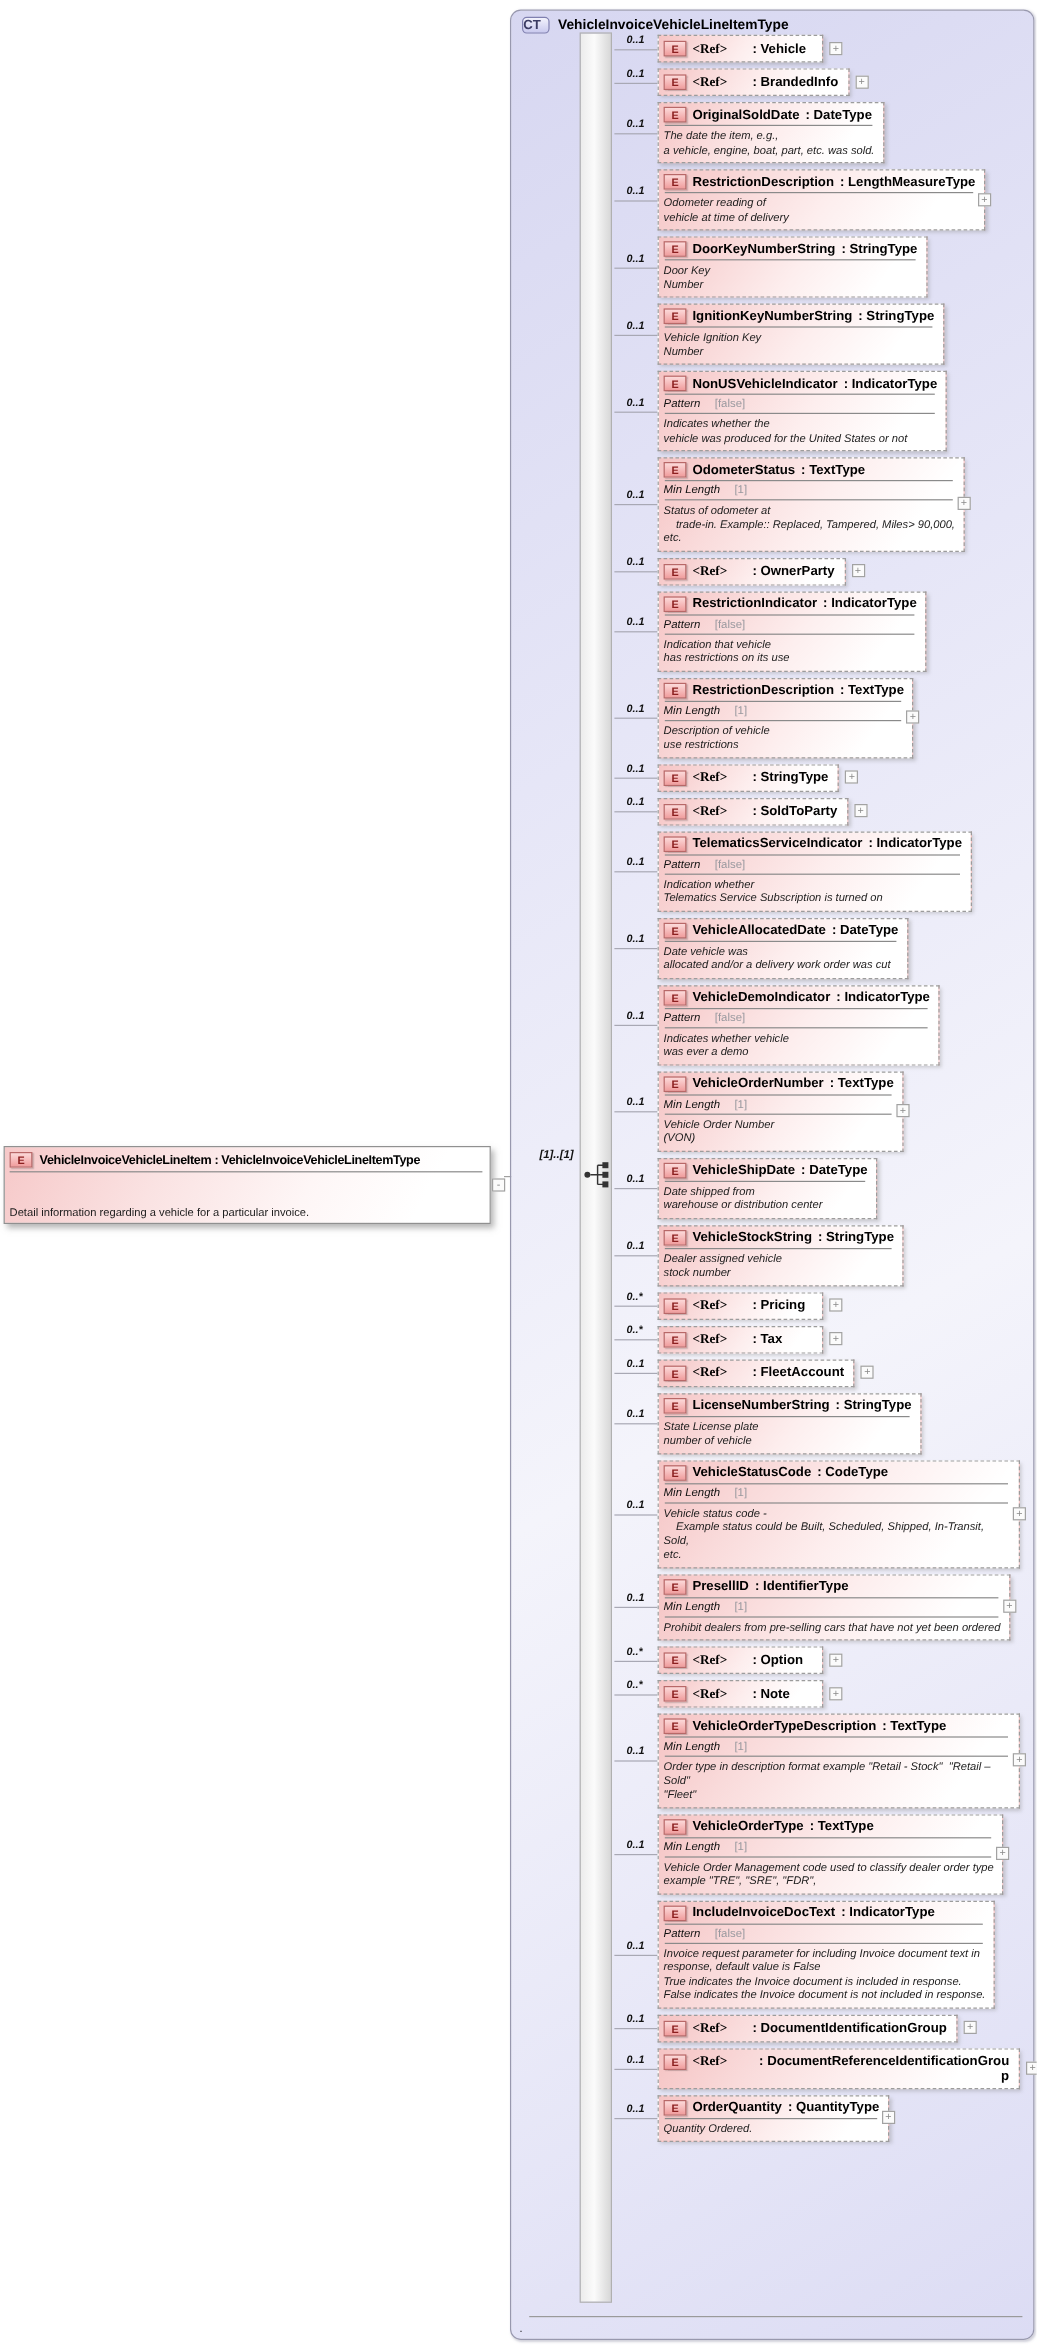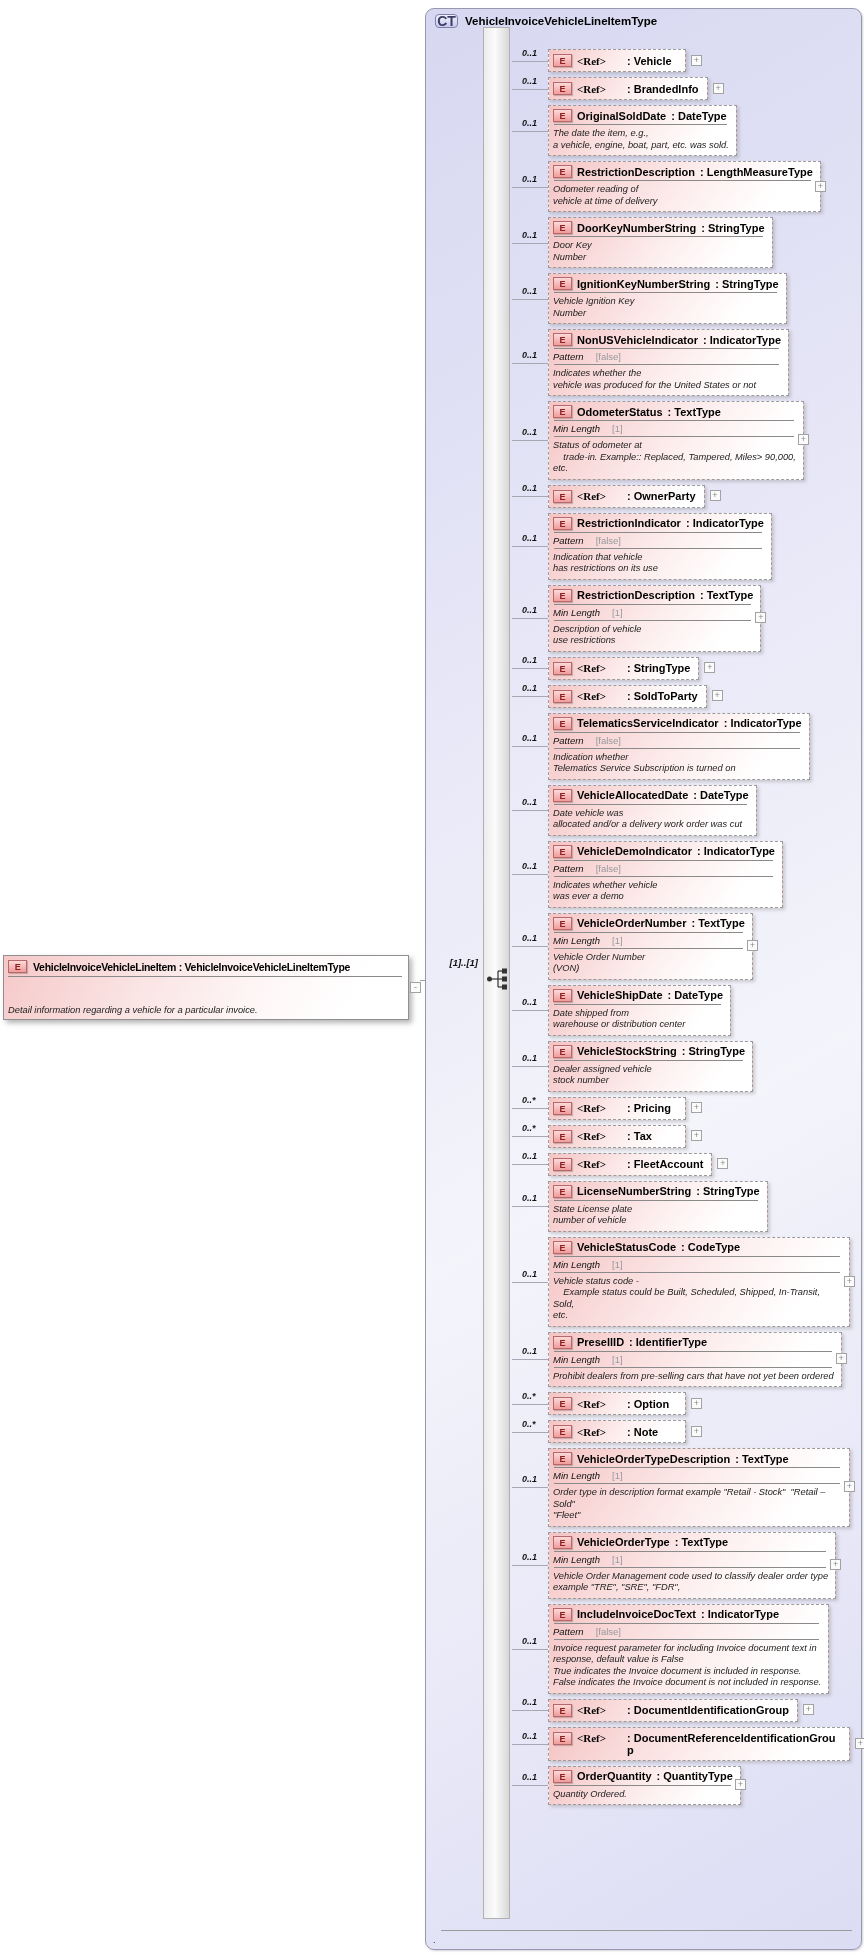--- a/index.html
+++ b/index.html
@@ -6,51 +6,51 @@
   *{box-sizing:border-box;font-family:"Liberation Sans",sans-serif;}
   .canvas{position:relative;width:864px;height:1958px;background:#ffffff;overflow:hidden;}
 
   
   .ct{position:absolute;left:425px;top:8px;width:437px;height:1942px;
       border:1px solid #9898ae;border-radius:9px;
       background:linear-gradient(150deg,#d7d7f1 0%,#e6e6f7 30%,#f4f4fb 58%,#dcdcf4 100%);
       box-shadow:1px 1px 2px rgba(120,120,150,.35);}
   .ct-head{position:absolute;left:9px;top:5px;display:flex;gap:7px;align-items:center;}
   .ct-badge{width:23px;height:14px;border:1px solid #8080b0;border-radius:4px;
-      background:linear-gradient(#f2f2fc,#c9c9ee);font-weight:bold;font-size:14px;
-      color:#3c3c64;text-align:center;line-height:13px;}
+      background:linear-gradient(#f2f2fc,#c9c9ee);font-weight:bold;font-size:11px;
+      color:#3c3c64;text-align:left;line-height:13px;}
   .ct-title{font-weight:bold;font-size:11.5px;color:#000;}
 
   .trunk{position:absolute;left:57px;top:18px;width:27px;height:1892px;
       border:1px solid #b0b0b0;
       background:linear-gradient(to right,#ececec,#fbfbfb 45%,#d7d7d7);}
   .seq-card{position:absolute;left:14px;top:948px;width:38px;text-align:right;
       font-style:italic;font-weight:bold;font-size:9.5px;color:#111;}
   .seq-icon{position:absolute;left:60px;top:958px;}
 
   .rows{position:absolute;left:86px;top:20px;right:3px;display:flex;
-      flex-direction:column;gap:5px;align-items:flex-start;margin-top:20px;}
+      flex-direction:column;gap:5px;align-items:flex-start;}
 
   .row{position:relative;}
   .conn{position:absolute;left:0;top:50%;width:36px;border-top:1px solid #a8a8b4;}
   .card{position:absolute;left:10px;top:calc(50% - 13px);
       font-style:italic;font-weight:bold;font-size:9px;color:#111;}
 
   .ebox{position:relative;margin-left:36px;display:inline-block;max-width:302px;
       border:1px dashed #9c9c9c;
       background:linear-gradient(126deg,#f5c3c3 0%,#f9dada 26%,#fdeeee 52%,#ffffff 82%);
       box-shadow:2px 2px 3px rgba(130,130,130,.35);
       padding:3px 7px 4px 4px;}
   .ebox.ref{padding:4px 8px 4px 4px;min-width:138px;}
   .ehead{display:flex;align-items:center;gap:5px;font-weight:bold;font-size:11px;
       white-space:nowrap;color:#000;}
   .refname{margin-right:16px;font-family:Liberation Serif, serif;}
   .ebox.wrap{max-width:302px;}
   .ebox.wrap .ehead{white-space:normal;align-items:flex-start;}
-  .ebox.wrap .etype{white-space:normal;word-break:break-all;max-width:230px;}
+  .ebox.wrap .etype{white-space:normal;word-break:break-all;max-width:230px;text-align:right;}
   .badge{flex:0 0 auto;width:19px;height:13px;text-align:center;font-weight:bold;
       font-size:9px;color:#8c2020;line-height:12px;
       background:linear-gradient(#fcdada,#f09c9c);border:1px solid #b86868;
       box-shadow:1px 1px 1px rgba(0,0,0,.18);}
   .sep{border-top:1px solid #8a8a8a;margin:2px 2px 2px 1px;}
   .facet{display:flex;gap:12px;font-size:9.5px;align-items:flex-start;}
   .flabel{font-style:italic;color:#111;}
   .fvalue{color:#98989e;}
   .ann{font-style:italic;font-size:9.3px;color:#1c1c1c;padding-top:1px;}
   .ann div{white-space:pre-wrap;line-height:11.5px;}
@@ -65,21 +65,21 @@
 
   
   .root-el{position:absolute;left:3px;top:955px;width:406px;
       border:1px solid #909090;
       background:linear-gradient(118deg,#f6c8c8 0%,#fae2e2 32%,#fef6f6 62%,#ffffff 85%);
       box-shadow:3px 3px 5px rgba(110,110,110,.5);
       padding:4px 6px 4px 4px;}
   .re-head{display:flex;gap:6px;align-items:center;font-weight:bold;font-size:10.5px;
       letter-spacing:-0.3px;white-space:nowrap;color:#000;}
   .re-sep{border-top:1px solid #8a8a8a;margin:3px 0 2px;}
-  .re-ann{font-style:italic;font-size:9.3px;color:#1c1c1c;margin-top:28px;}
+  .re-ann{font-size:9.3px;color:#1c1c1c;margin-top:28px;}
   .collapse-btn{right:-13px;}
   .link-line{position:absolute;left:420px;top:980px;width:10px;border-top:1px solid #a0a0a0;}
 </style>
 </head>
 <body>
 
 <div class="canvas">
 
   <div class="root-el">
     <div class="re-head">

